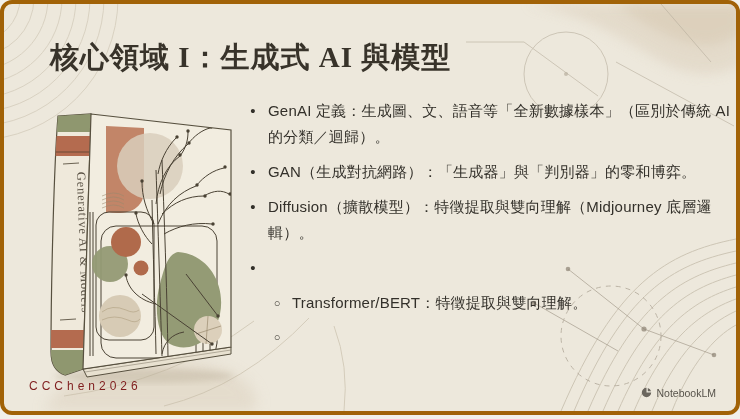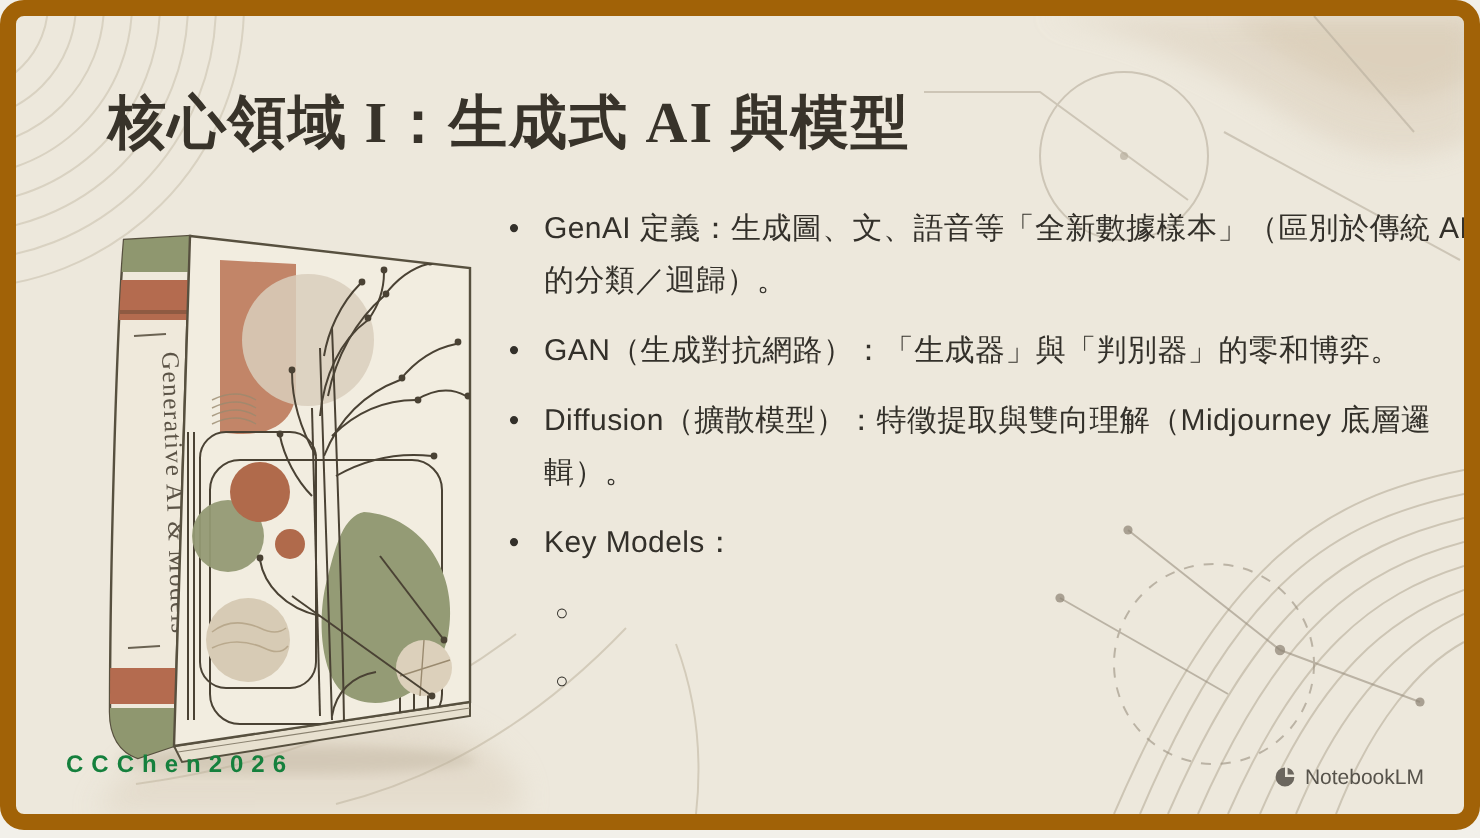--- a/index.html
+++ b/index.html
@@ -1,20 +1,20 @@
 <!DOCTYPE html>
 <html><head>
 <meta charset="utf-8">
 <style>
   html,body{margin:0;padding:0;background:#f2f0ea;}
   .stage{position:relative;width:740px;height:419px;font-family:"Liberation Sans",sans-serif;}
   .slide{
     position:absolute;left:0;top:0;right:0;bottom:4px;
     background:#EDE8DC;
-    border:8px solid #a16207;
+    border:4px solid #a16207;
     border-radius:12px;
     overflow:hidden;
   }
   
   .deco{position:absolute;pointer-events:none;}
   .deco.tl{left:0;top:0;}
   .deco.tr{right:0;top:0;}
   .deco.br{right:0;bottom:0;}
   .deco.bl{left:0;bottom:0;}
 
@@ -28,21 +28,21 @@
 
   .content{position:absolute;left:243px;top:94px;width:484px;}
   .item{display:flex;gap:9px;margin-bottom:9px;color:#33302A;}
   .item .marker{flex:none;width:12px;text-align:center;font-size:15px;line-height:26px;color:#33302A;}
   .item .txt{font-size:15px;line-height:26px;font-weight:500;letter-spacing:0.2px;}
   .item.sub{margin-left:24px;margin-bottom:8px;}
   .item.sub .marker{font-size:11px;}
 
   .footer-author{
     position:absolute;left:25px;bottom:18px;
-    font-size:12px;font-weight:700;letter-spacing:4px;color:#15803d;
+    font-size:12px;font-weight:400;letter-spacing:4px;color:#7f1d1d;
   }
   .footer-brand{
     position:absolute;right:20px;bottom:12px;
     display:flex;align-items:flex-start;gap:4px;
     font-size:10.5px;font-weight:500;color:#57534B;
   }
 </style>
 </head>
 <body>
 
@@ -239,24 +239,24 @@
       <div class="item">
         <span class="marker">•</span>
         <span class="txt">GAN（生成對抗網路）：「生成器」與「判別器」的零和博弈。</span>
       </div>
       <div class="item">
         <span class="marker">•</span>
         <span class="txt">Diffusion（擴散模型）：特徵提取與雙向理解（Midjourney 底層邏輯）。</span>
       </div>
       <div class="item">
         <span class="marker">•</span>
-        <span class="txt">Key Models：</span>
       </div>
       <div class="item sub">
         <span class="marker">○</span>
+        <span class="txt">Transformer/BERT：特徵提取與雙向理解。</span>
       </div>
       <div class="item sub">
         <span class="marker">○</span>
       </div>
     </div>
 
     <div class="footer-author">CCChen2026</div>
     <div class="footer-brand">
       <svg width="11" height="11" viewBox="0 0 11 11">
         <path d="M5.5,0.8 A4.7,4.7 0 1 0 10.2,5.5 L5.5,5.5 Z M6.8,0.9 L6.8,4.2 L10.1,4.2 A4.7,4.7 0 0 0 6.8,0.9 Z" fill="#6B665E"></path>

